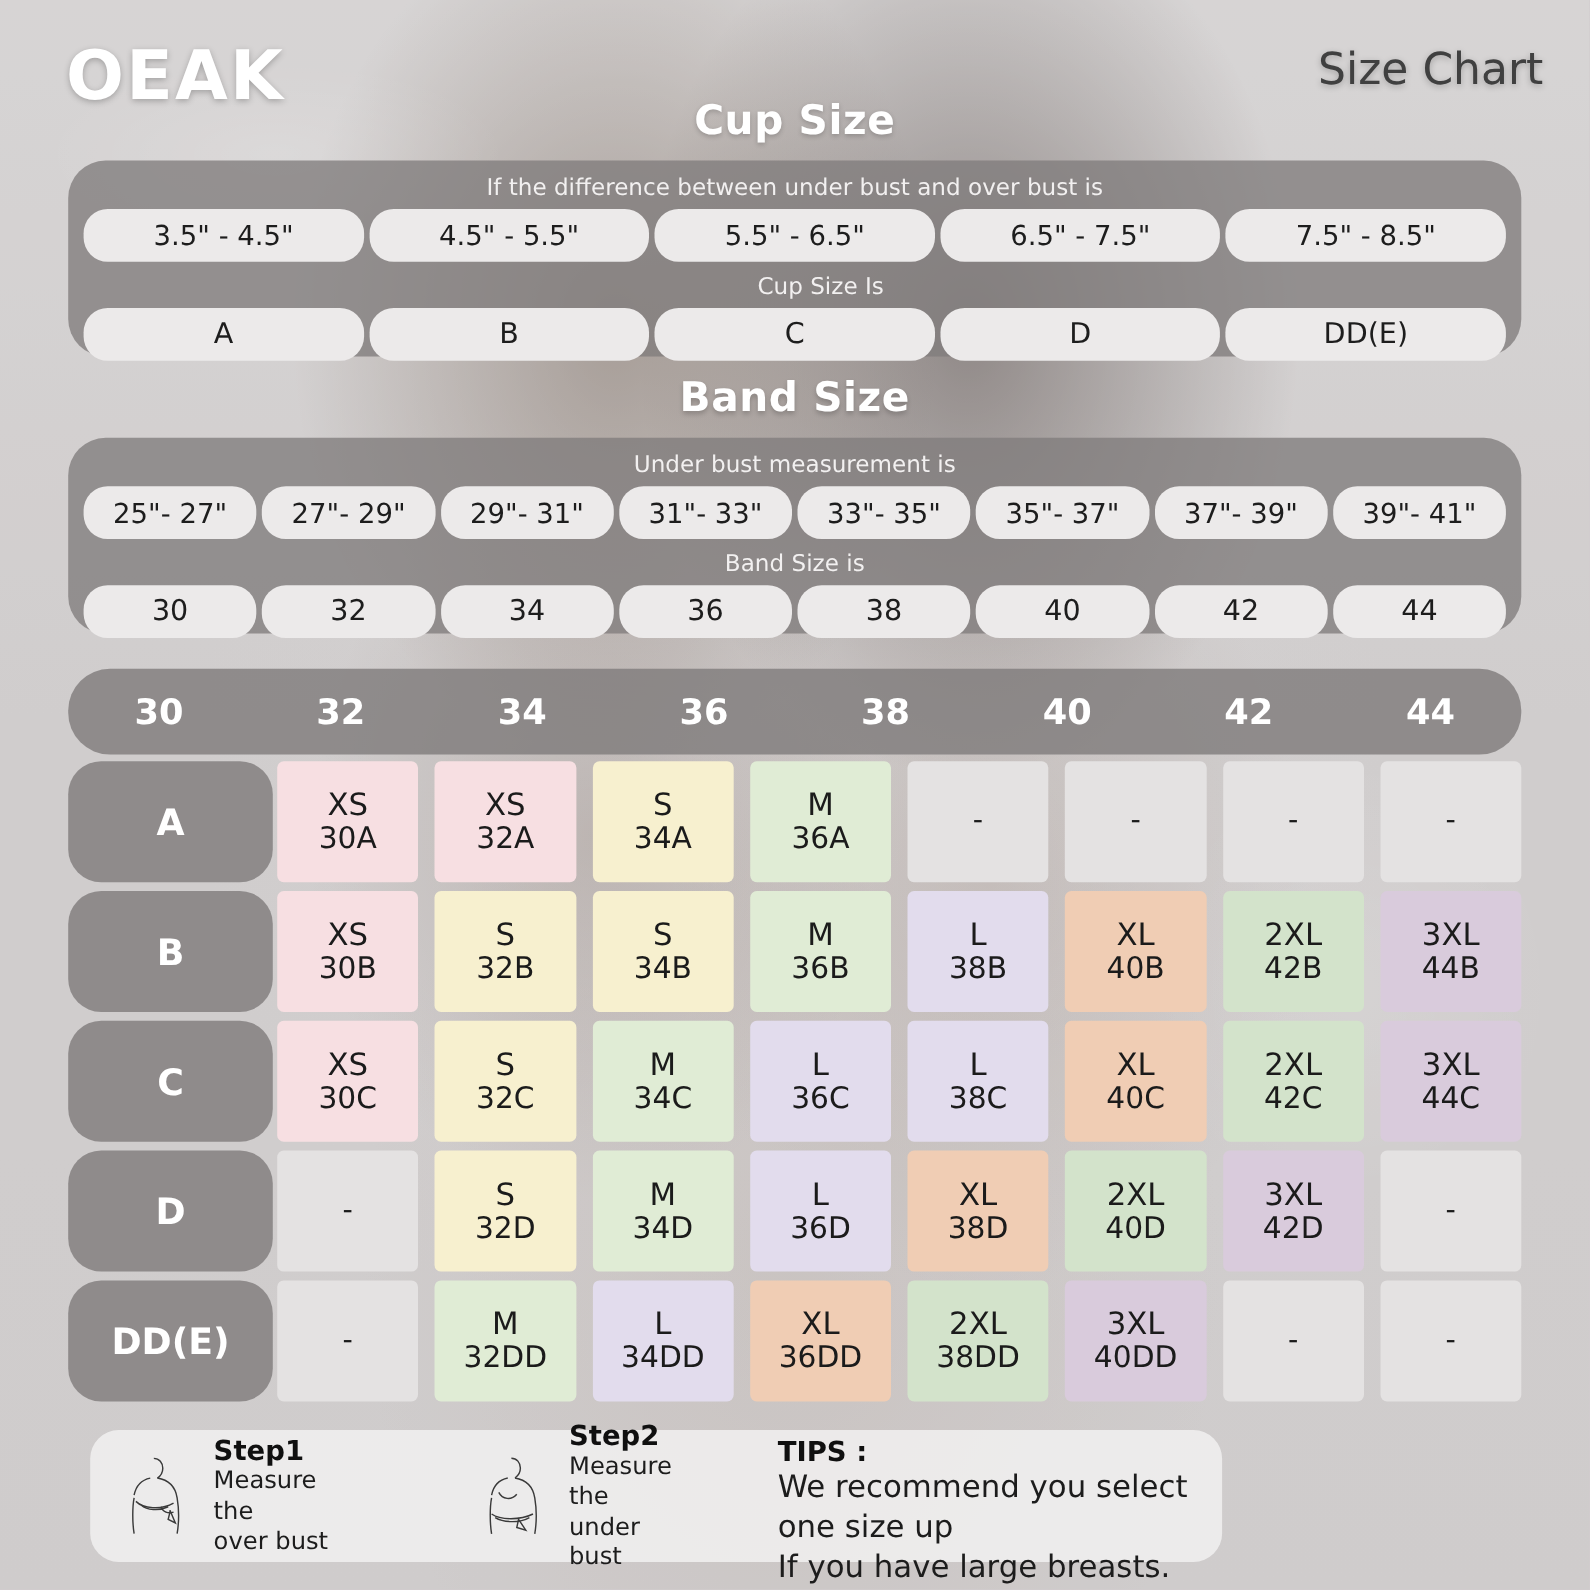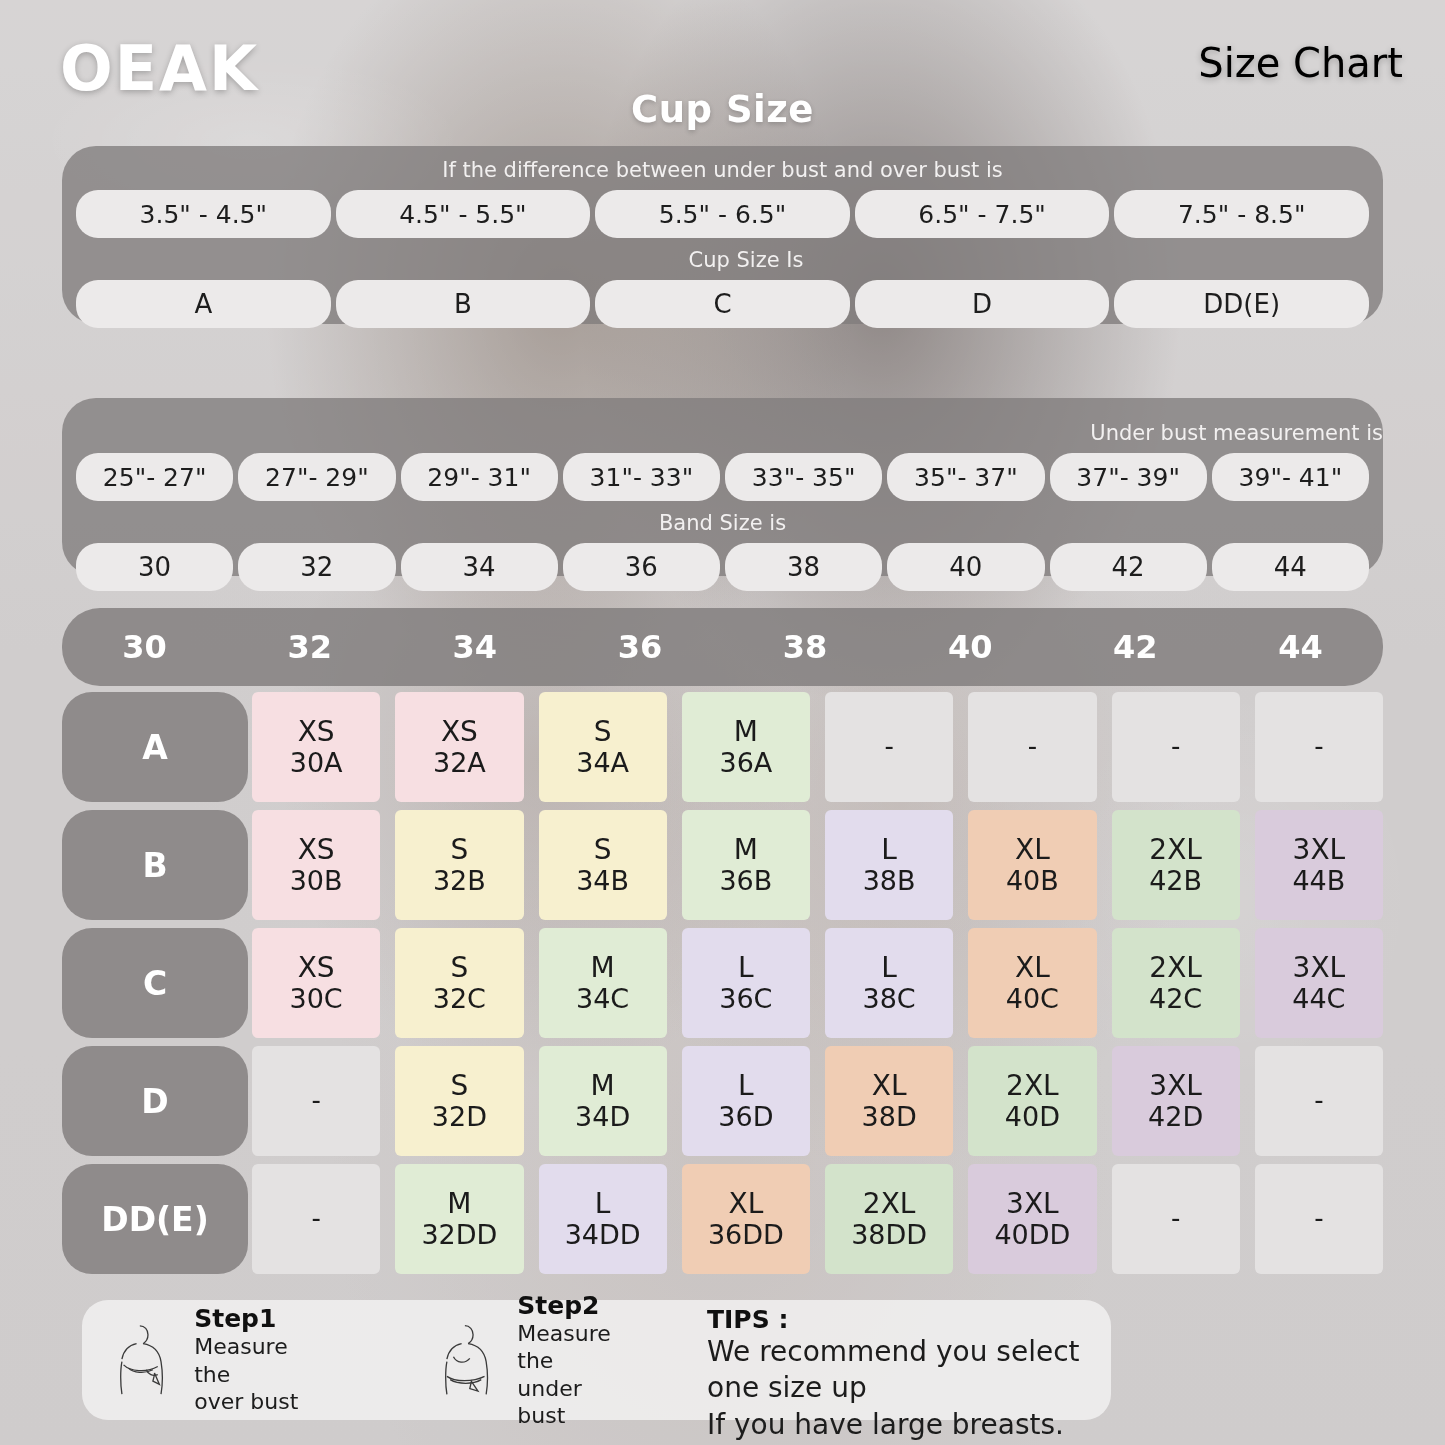--- a/index.html
+++ b/index.html
@@ -39,21 +39,21 @@
   
   .logo {
     position:absolute; left:60px; top:32px;
     font-family:"DejaVu Sans", sans-serif;
     font-weight:bold; font-size:62px; letter-spacing:2px;
     color:#ffffff;
     text-shadow:0 2px 6px rgba(0,0,0,0.25);
   }
   .size-chart-title{
     position:absolute; right:42px; top:40px;
-    font-size:40px; color:#000000;
+    font-size:40px; color:#404040;
     font-family:"DejaVu Sans", sans-serif;
     text-shadow:0 2px 6px rgba(0,0,0,0.25);
   }
 
   
   .panel {
     position:absolute;
     background:rgba(128,124,124,0.78);
     border-radius:34px;
   }
@@ -163,21 +163,21 @@
       <div class="cell val">A</div>
       <div class="cell val">B</div>
       <div class="cell val">C</div>
       <div class="cell val">D</div>
       <div class="cell val">DD(E)</div>
     </div>
   </div>
   <div class="panel-title" style="position:absolute; left:0; right:0; top:88px;">Cup Size</div>
 
   <div class="panel" style="left:62px; top:398px; width:1321px; height:178px; padding-top:4px;">
-    <div class="panel-sub" style="margin-top:19px;text-align:right;">Under bust measurement is</div>
+    <div class="panel-sub" style="margin-top:8px;">Under bust measurement is</div>
     <div class="row">
       <div class="cell">25"- 27"</div>
       <div class="cell">27"- 29"</div>
       <div class="cell">29"- 31"</div>
       <div class="cell">31"- 33"</div>
       <div class="cell">33"- 35"</div>
       <div class="cell">35"- 37"</div>
       <div class="cell">37"- 39"</div>
       <div class="cell">39"- 41"</div>
     </div>
@@ -186,20 +186,21 @@
       <div class="cell val">30</div>
       <div class="cell val">32</div>
       <div class="cell val">34</div>
       <div class="cell val">36</div>
       <div class="cell val">38</div>
       <div class="cell val">40</div>
       <div class="cell val">42</div>
       <div class="cell val">44</div>
     </div>
   </div>
+  <div class="panel-title" style="position:absolute; left:0; right:0; top:340px;">Band Size</div>
 
   <div class="matrix-head">
     <div class="mh-col">30</div>
     <div class="mh-col">32</div>
     <div class="mh-col">34</div>
     <div class="mh-col">36</div>
     <div class="mh-col">38</div>
     <div class="mh-col">40</div>
     <div class="mh-col">42</div>
     <div class="mh-col">44</div>

